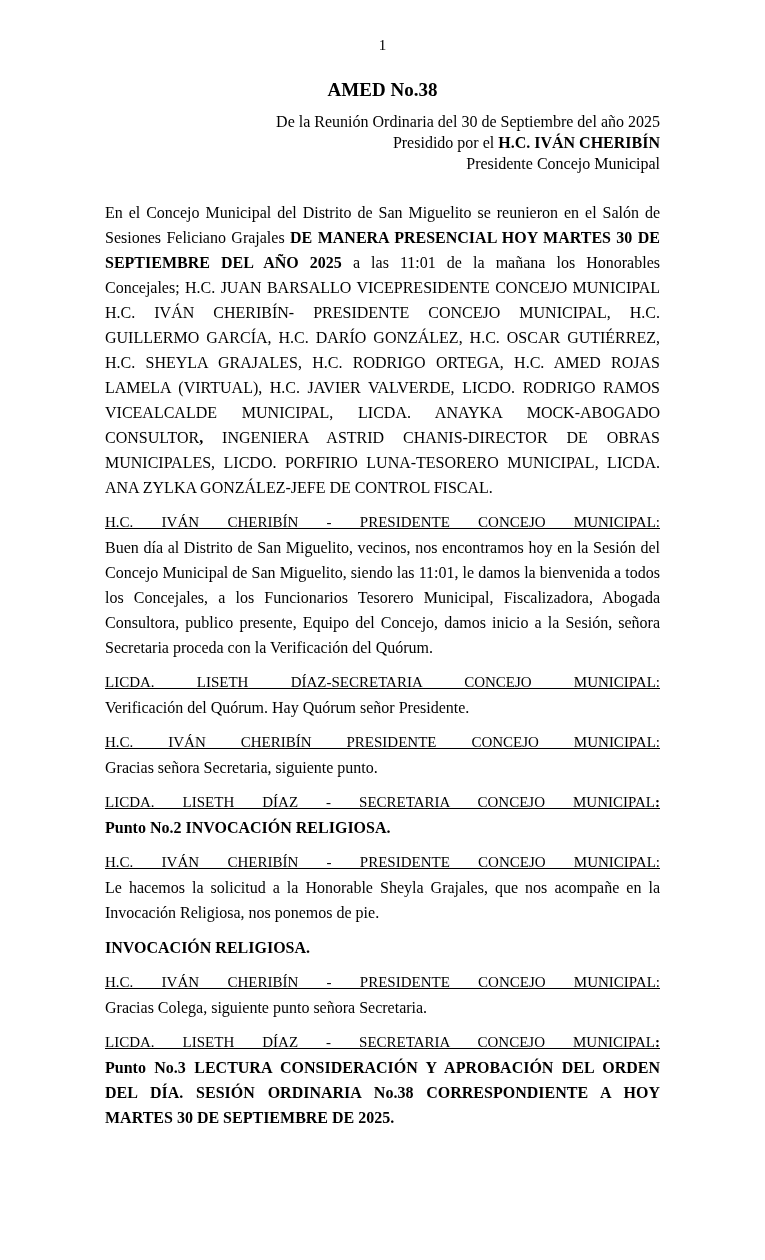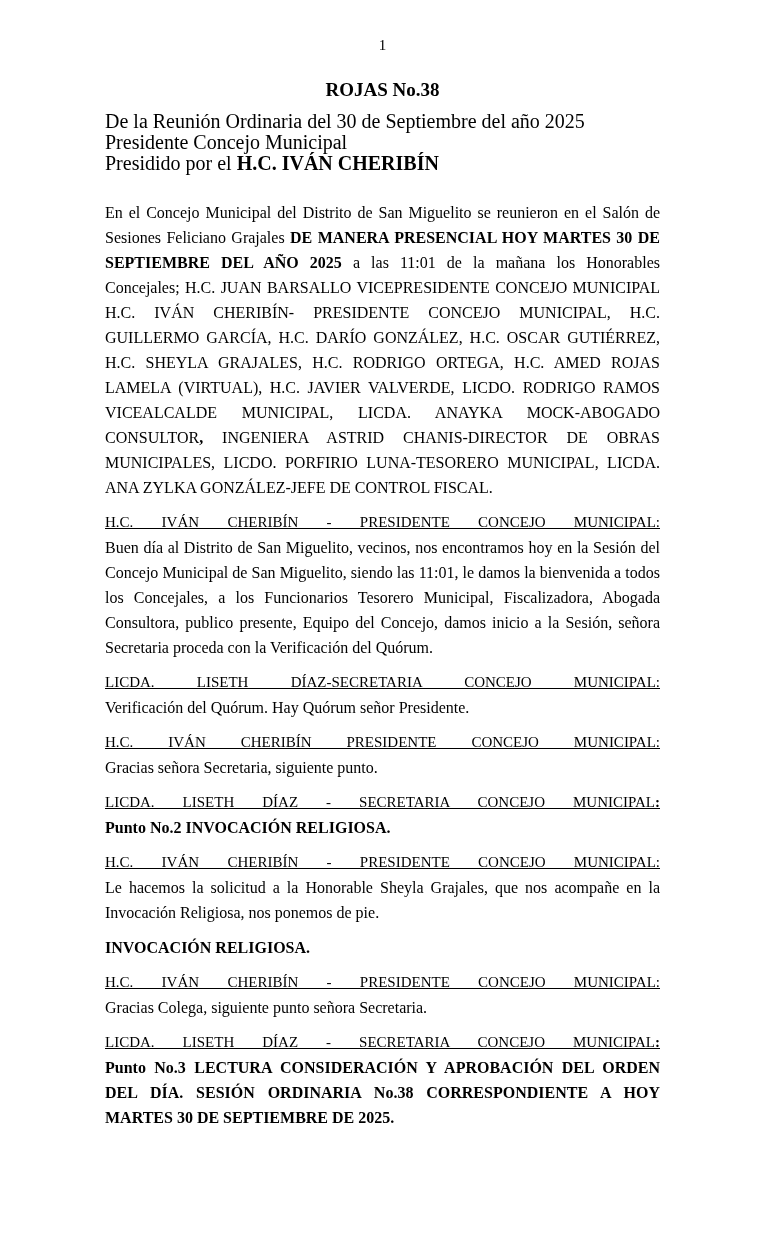--- a/index.html
+++ b/index.html
@@ -28,22 +28,22 @@
     margin-bottom: 24px;
   }
   .doc-title {
     text-align: center;
     font-weight: bold;
     font-size: 19px;
     line-height: 24px;
     margin-bottom: 9px;
   }
   .subtitle-line {
-    text-align: left;
-    font-size: 20px;
+    text-align: right;
+    font-size: 16px;
     line-height: 21px;
   }
   .doc-body {
     margin-top: 26px;
   }
   .section {
     margin-top: 10px;
   }
   .section:first-child {
     margin-top: 0;
@@ -63,26 +63,26 @@
   .b {
     font-weight: bold;
   }
 </style>
 </head>
 <body>
 
 <div class="page">
   <div class="page-number">1</div>
 
-  <div class="doc-title">ROJAS No.38</div>
+  <div class="doc-title">AMED No.38</div>
 
   <div id="subtitle-host">
       <div class="subtitle-line"><span>De la Reunión Ordinaria del 30 de Septiembre del año 2025</span></div>
+      <div class="subtitle-line"><span>Presidido por el </span><span class="b">H.C. IVÁN CHERIBÍN</span></div>
       <div class="subtitle-line"><span>Presidente Concejo Municipal</span></div>
-      <div class="subtitle-line"><span>Presidido por el </span><span class="b">H.C. IVÁN CHERIBÍN</span></div>
     </div>
 
   <div class="doc-body" id="body-host">
       <div class="section">
         <div class="para-body"><span>En el Concejo Municipal del Distrito de San Miguelito se reunieron en el Salón de Sesiones Feliciano Grajales </span><span class="b">DE MANERA PRESENCIAL HOY MARTES 30 DE SEPTIEMBRE DEL AÑO 2025</span><span> a las 11:01 de la mañana los Honorables Concejales; H.C. JUAN BARSALLO VICEPRESIDENTE CONCEJO MUNICIPAL  H.C. IVÁN CHERIBÍN- PRESIDENTE CONCEJO MUNICIPAL, H.C. GUILLERMO GARCÍA, H.C. DARÍO GONZÁLEZ, H.C. OSCAR GUTIÉRREZ, H.C. SHEYLA GRAJALES, H.C. RODRIGO ORTEGA, H.C. AMED ROJAS LAMELA (VIRTUAL), H.C. JAVIER VALVERDE, LICDO. RODRIGO RAMOS  VICEALCALDE MUNICIPAL, LICDA. ANAYKA MOCK-ABOGADO CONSULTOR</span><span class="b">,</span><span> INGENIERA ASTRID CHANIS-DIRECTOR DE OBRAS MUNICIPALES, LICDO. PORFIRIO LUNA-TESORERO MUNICIPAL, LICDA. ANA ZYLKA GONZÁLEZ-JEFE DE CONTROL FISCAL.</span></div>
       </div>
       <div class="section">
         <div class="speaker-heading"><span>H.C. IVÁN CHERIBÍN - PRESIDENTE CONCEJO MUNICIPAL:</span></div>
         <div class="para-body"><span>Buen día al Distrito de San Miguelito, vecinos, nos encontramos hoy en la Sesión del Concejo  Municipal de San Miguelito, siendo las 11:01, le damos la bienvenida a todos los Concejales, a los Funcionarios Tesorero Municipal, Fiscalizadora, Abogada Consultora, publico presente, Equipo del Concejo, damos inicio a la Sesión, señora Secretaria proceda con la Verificación del Quórum.</span></div>
       </div>

